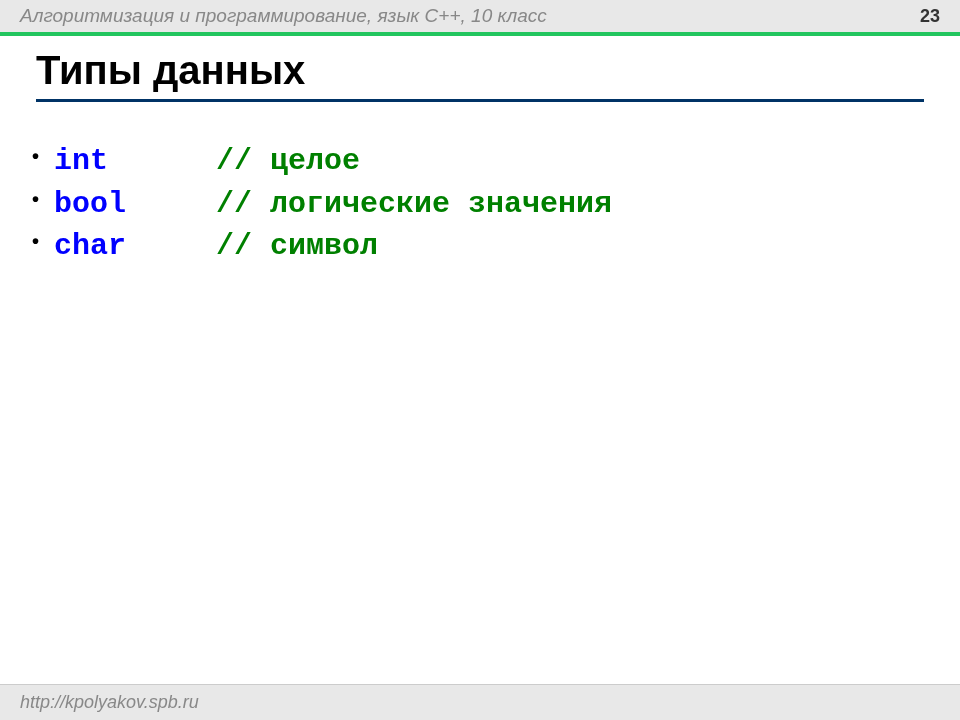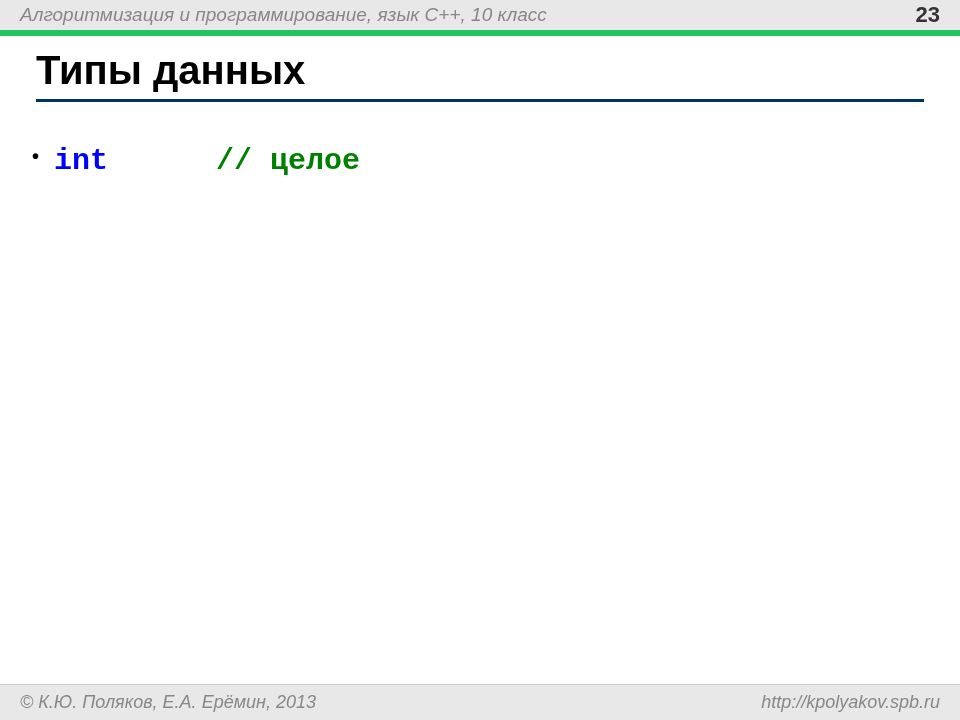--- a/index.html
+++ b/index.html
@@ -15,30 +15,30 @@
       position: relative;
       overflow: hidden;
     }
     .header-bar {
       background: #e8e8e8;
       height: 36px;
       display: flex;
       align-items: center;
       justify-content: space-between;
       padding: 0 20px;
-      border-bottom: 6px solid #22c55e;
+      border-bottom: 4px solid #22c55e;
     }
     .header-title {
       font-style: italic;
       color: #888;
       font-size: 19px;
     }
     .page-number {
       color: #333;
-      font-size: 22px;
+      font-size: 18px;
       font-weight: bold;
     }
     .slide-title {
       font-size: 40px;
       font-weight: bold;
       color: #000;
       margin: 12px 36px 4px 36px;
       padding-bottom: 6px;
       border-bottom: 3px solid #003366;
     }
@@ -102,19 +102,20 @@
 <div class="header-bar">
   <span class="header-title">Алгоритмизация и программирование, язык  C++, 10 класс</span>
   <span class="page-number">23</span>
 </div>
 
 <h1 class="slide-title">Типы данных</h1>
 
 <div class="content">
   <ul class="type-list">
     <li class="type-item"><span class="kw">int     </span> <span class="cmt">// целое</span></li>
+    <li class="type-item"><span class="kw">bool    </span><span class="cmt"> // логические значения</span></li>
+    <li class="type-item"><span class="kw">char    </span><span class="cmt"> // символ</span></li>
   </ul>
 </div>
 
 <div class="footer-bar">
-  <span class="footer-left">© К.Ю. Поляков, Е.А. Ерёмин, 2013</span>
   <span class="footer-right">http://kpolyakov.spb.ru</span>
 </div>
 
 </body></html>

